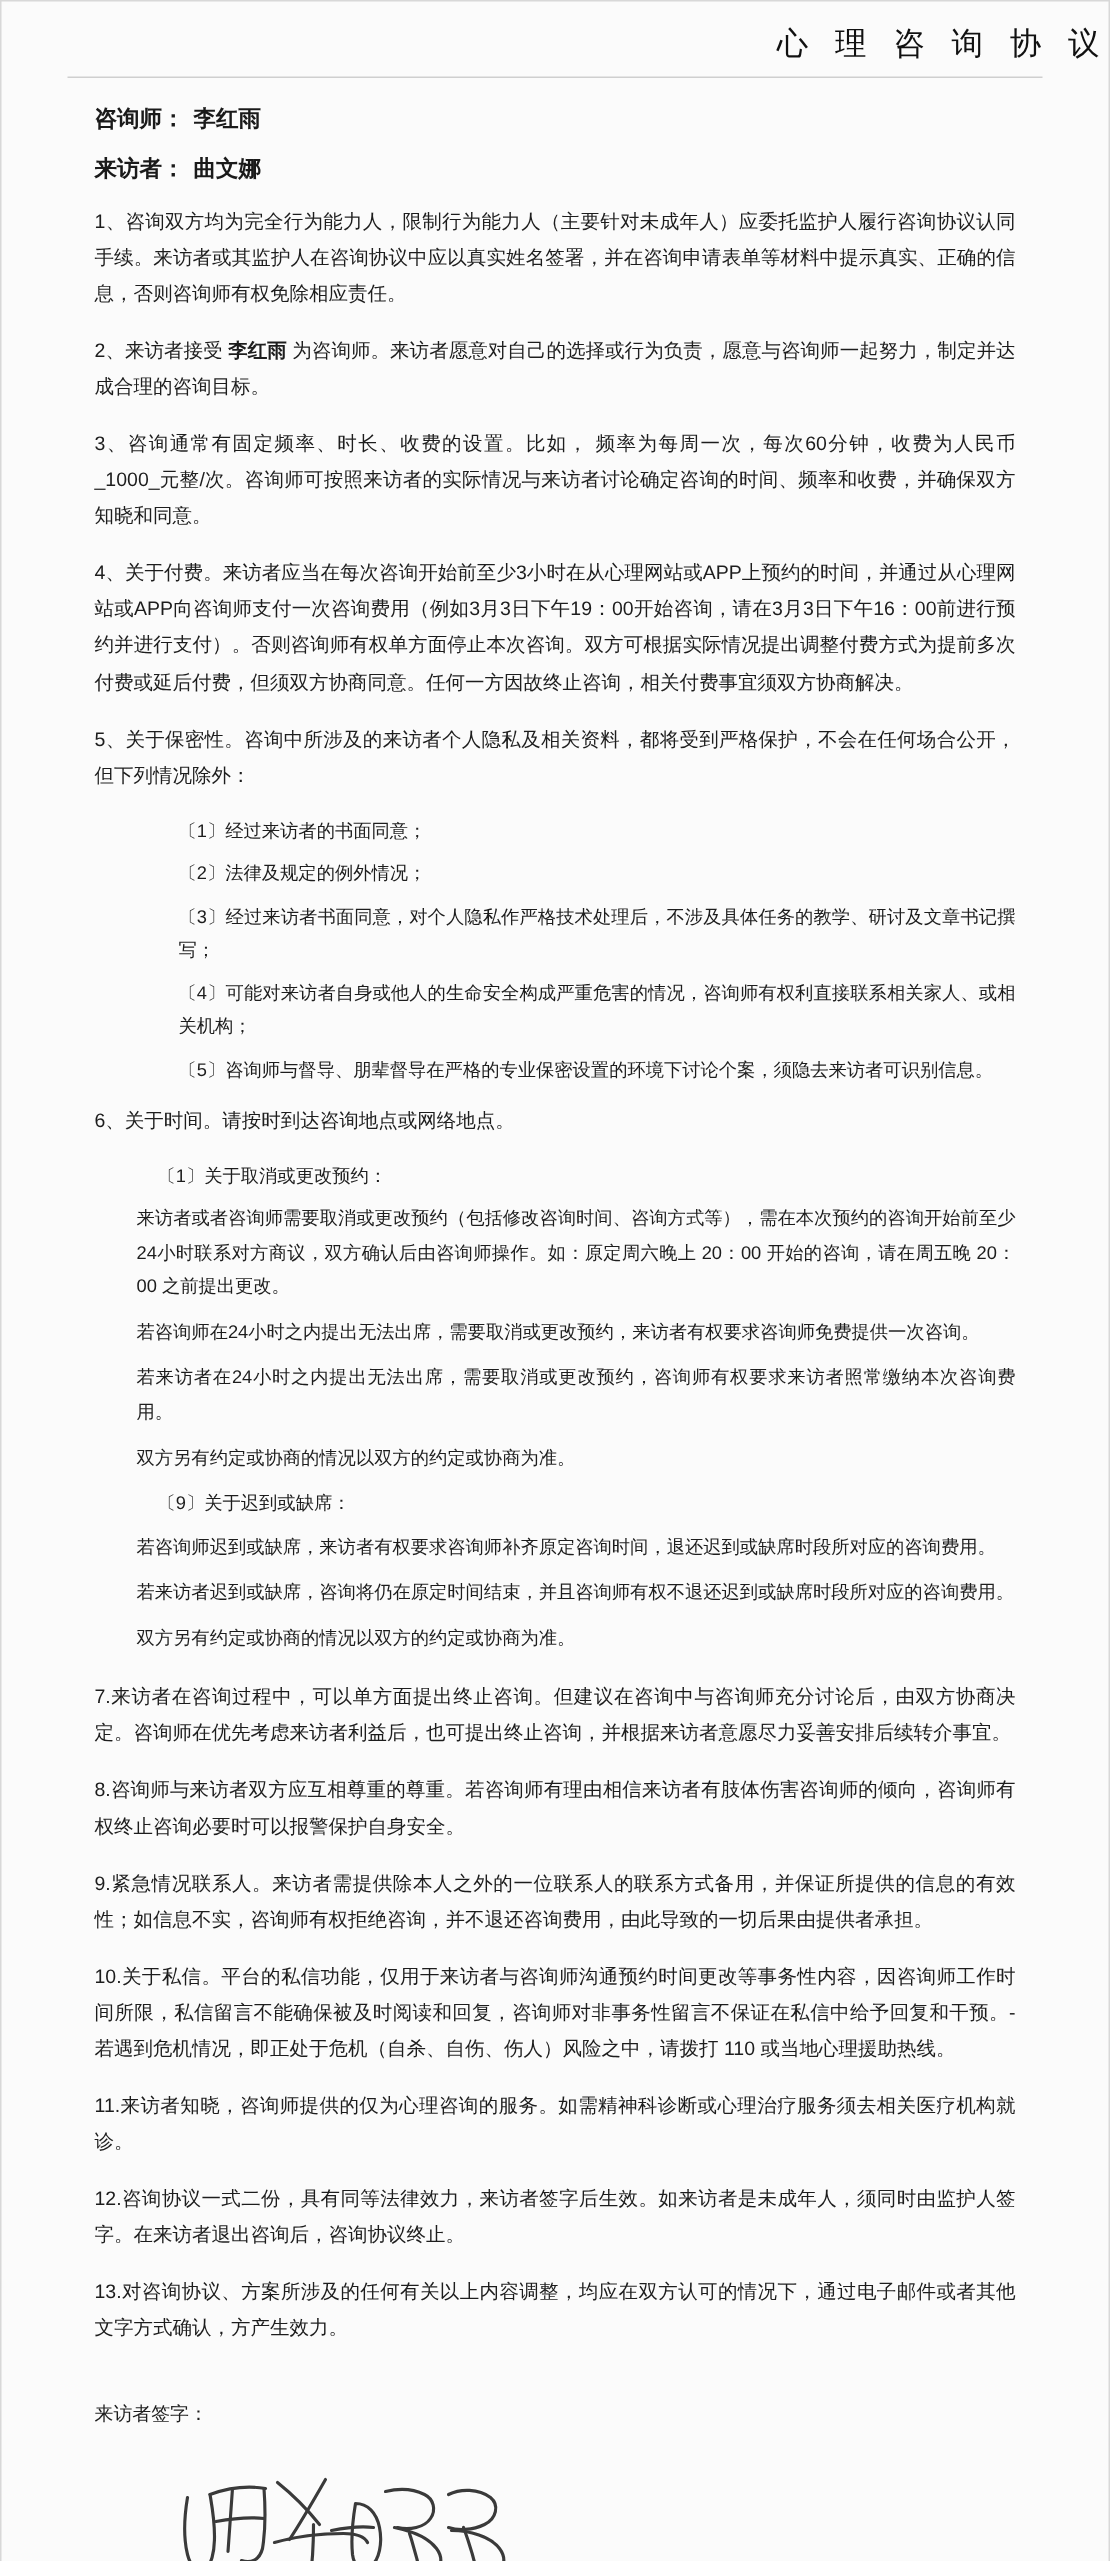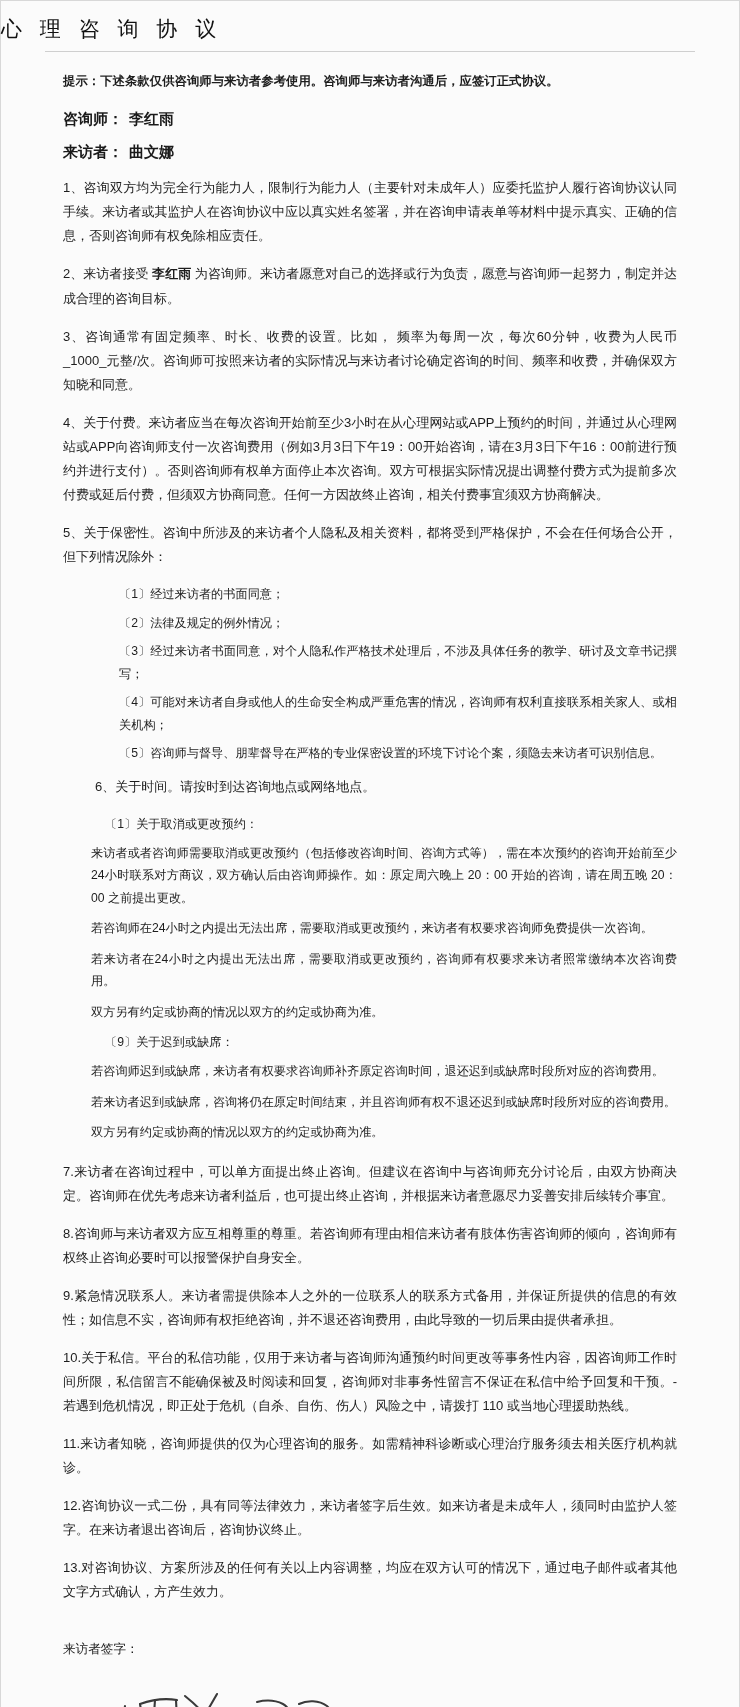--- a/index.html
+++ b/index.html
@@ -15,21 +15,21 @@
   .page {
     position: relative;
     width: 740px;
     min-height: 1707px;
     background: #fbfbfb;
     border: 1px solid #d8d8d8;
     box-sizing: border-box;
     padding: 0 0 30px 0;
   }
   .doc-title {
-    text-align: left;
+    text-align: right;
     font-size: 21px;
     letter-spacing: 6px;
     font-weight: 500;
     padding: 14px 0 6px 0;
     color: #111;
   }
   .title-rule {
     width: 88%;
     margin: 2px auto 18px auto;
     border-bottom: 1px solid #cfcfcf;
@@ -100,21 +100,20 @@
 </head>
 <body>
 
 <div class="page">
 
   <div class="doc-title">心 理 咨 询 协 议</div>
   <div class="title-rule"></div>
 
   <div class="body-wrap">
 
-    <p class="tip">提示：下述条款仅供咨询师与来访者参考使用。咨询师与来访者沟通后，应签订正式协议。</p>
 
     <div class="field-line">
       <span>咨询师：</span><span class="val">李红雨</span>
     </div>
 
     <div class="field-line">
       <span>来访者：</span><span class="val">曲文娜</span>
     </div>
 
     <p>1、咨询双方均为完全行为能力人，限制行为能力人（主要针对未成年人）应委托监护人履行咨询协议认同手续。来访者或其监护人在咨询协议中应以真实姓名签署，并在咨询申请表单等材料中提示真实、正确的信息，否则咨询师有权免除相应责任。</p>
@@ -126,21 +125,21 @@
     <p>4、关于付费。来访者应当在每次咨询开始前至少3小时在从心理网站或APP上预约的时间，并通过从心理网站或APP向咨询师支付一次咨询费用（例如3月3日下午19：00开始咨询，请在3月3日下午16：00前进行预约并进行支付）。否则咨询师有权单方面停止本次咨询。双方可根据实际情况提出调整付费方式为提前多次付费或延后付费，但须双方协商同意。任何一方因故终止咨询，相关付费事宜须双方协商解决。</p>
 
     <p>5、关于保密性。咨询中所涉及的来访者个人隐私及相关资料，都将受到严格保护，不会在任何场合公开，但下列情况除外：</p>
 
     <p class="sub-item">〔1〕经过来访者的书面同意；</p>
     <p class="sub-item">〔2〕法律及规定的例外情况；</p>
     <p class="sub-item">〔3〕经过来访者书面同意，对个人隐私作严格技术处理后，不涉及具体任务的教学、研讨及文章书记撰写；</p>
     <p class="sub-item">〔4〕可能对来访者自身或他人的生命安全构成严重危害的情况，咨询师有权利直接联系相关家人、或相关机构；</p>
     <p class="sub-item">〔5〕咨询师与督导、朋辈督导在严格的专业保密设置的环境下讨论个案，须隐去来访者可识别信息。</p>
 
-    <p style="margin-top:10px;margin-left:32px;">6、关于时间。请按时到达咨询地点或网络地点。</p>
+    <p style="margin-top:10px;">6、关于时间。请按时到达咨询地点或网络地点。</p>
 
     <p class="sub-head">〔1〕关于取消或更改预约：</p>
     <p class="para-indent">来访者或者咨询师需要取消或更改预约（包括修改咨询时间、咨询方式等），需在本次预约的咨询开始前至少24小时联系对方商议，双方确认后由咨询师操作。如：原定周六晚上 20：00 开始的咨询，请在周五晚 20：00 之前提出更改。</p>
     <p class="para-indent">若咨询师在24小时之内提出无法出席，需要取消或更改预约，来访者有权要求咨询师免费提供一次咨询。</p>
     <p class="para-indent">若来访者在24小时之内提出无法出席，需要取消或更改预约，咨询师有权要求来访者照常缴纳本次咨询费用。</p>
     <p class="para-indent">双方另有约定或协商的情况以双方的约定或协商为准。</p>
 
     <p class="sub-head">〔9〕关于迟到或缺席：</p>
     <p class="para-indent">若咨询师迟到或缺席，来访者有权要求咨询师补齐原定咨询时间，退还迟到或缺席时段所对应的咨询费用。</p>
     <p class="para-indent">若来访者迟到或缺席，咨询将仍在原定时间结束，并且咨询师有权不退还迟到或缺席时段所对应的咨询费用。</p>

